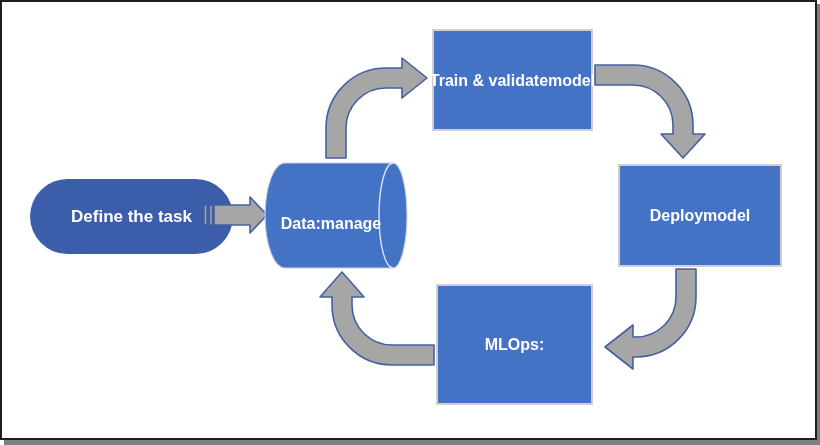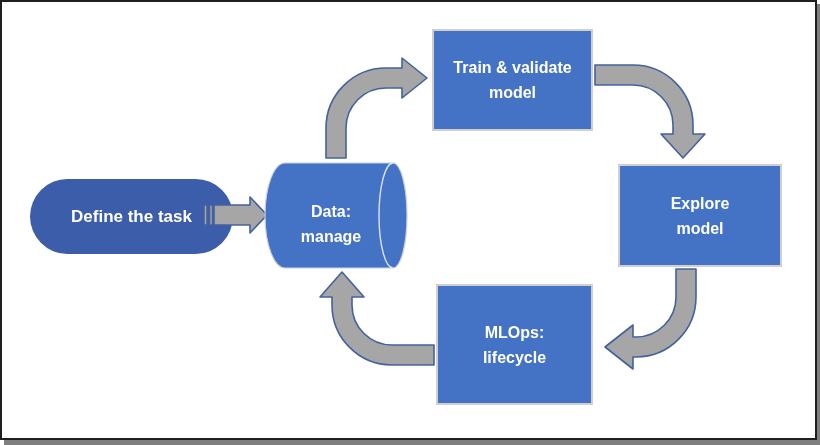--- a/index.html
+++ b/index.html
@@ -32,21 +32,21 @@
   }
   .shadow-right {
     position: absolute;
     left: 817px; top: 4px;
     width: 3px; height: 436px;
     background: var(--shadow, #7f7f7f);
   }
   .node {
     position: absolute;
     display: flex;
-    flex-direction: column;
+    flex-direction: row;
     align-items: center;
     justify-content: center;
     text-align: center;
     color: var(--text, #ffffff);
     font-weight: 700;
     font-size: 16px;
     line-height: 25px;
     box-sizing: border-box;
   }
   .rect-node {
@@ -111,29 +111,28 @@
   <div class="node rect-node" style="left:432px; top:29px; width:161px; height:102px;">
     <div class="label-line">Train &amp; validate</div>
     <div class="label-line">model</div>
   </div>
 
   <svg class="abs-svg" width="820" height="445" viewBox="0 0 820 445">
     <path class="arrow-shape" d="M 595 65 L 633 65 A 60 60 0 0 1 693 125 L 693 134 L 705 134 L 683 158 L 661 134 L 673 134 L 673 125 A 40 40 0 0 0 633 85 L 595 85 Z"></path>
   </svg>
 
   <div class="node rect-node" style="left:618px; top:164px; width:164px; height:103px;">
-    <div class="label-line">Explore</div>
+    <div class="label-line">Deploy</div>
     <div class="label-line">model</div>
   </div>
 
   <svg class="abs-svg" width="820" height="445" viewBox="0 0 820 445">
     <path class="arrow-shape" d="M 696 269 L 696 297 A 60 60 0 0 1 636 357 L 633 357 L 633 369 L 605 347 L 633 325 L 633 337 L 636 337 A 40 40 0 0 0 676 297 L 676 269 Z"></path>
   </svg>
 
   <div class="node rect-node" style="left:436px; top:284px; width:157px; height:121px;">
     <div class="label-line">MLOps:</div>
-    <div class="label-line">lifecycle</div>
   </div>
 
   <svg class="abs-svg" width="820" height="445" viewBox="0 0 820 445">
     <path class="arrow-shape" d="M 434 365 L 392 365 A 60 60 0 0 1 332 305 L 332 297 L 320 297 L 342 272 L 364 297 L 352 297 L 352 305 A 40 40 0 0 0 392 345 L 434 345 Z"></path>
   </svg>
 </div>
 
 </body></html>

